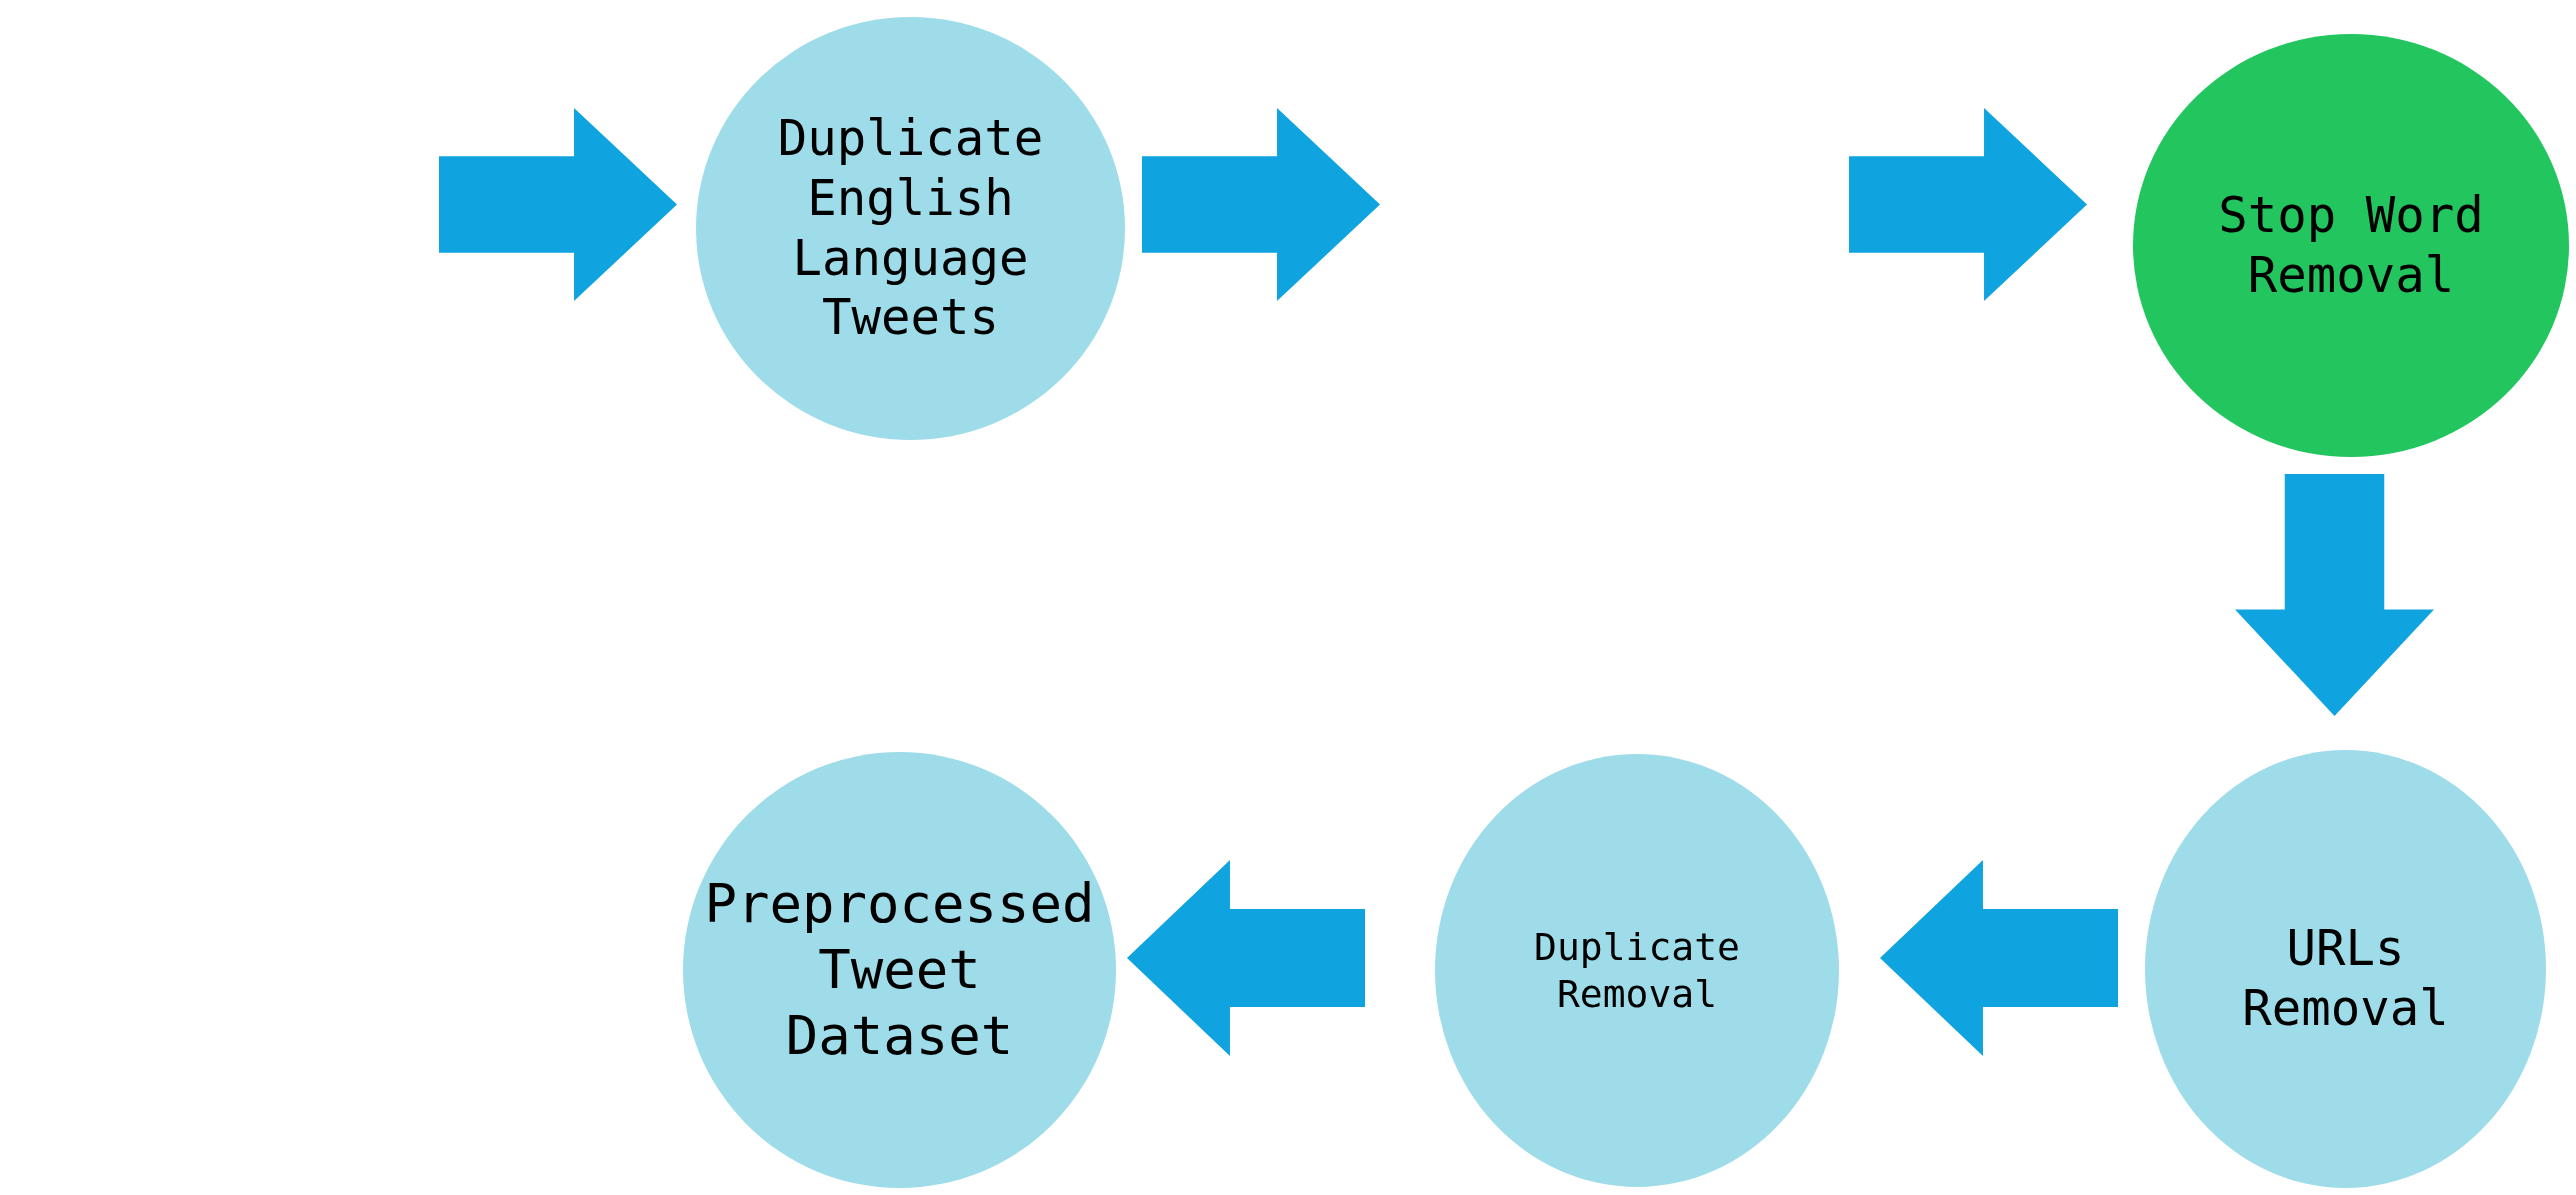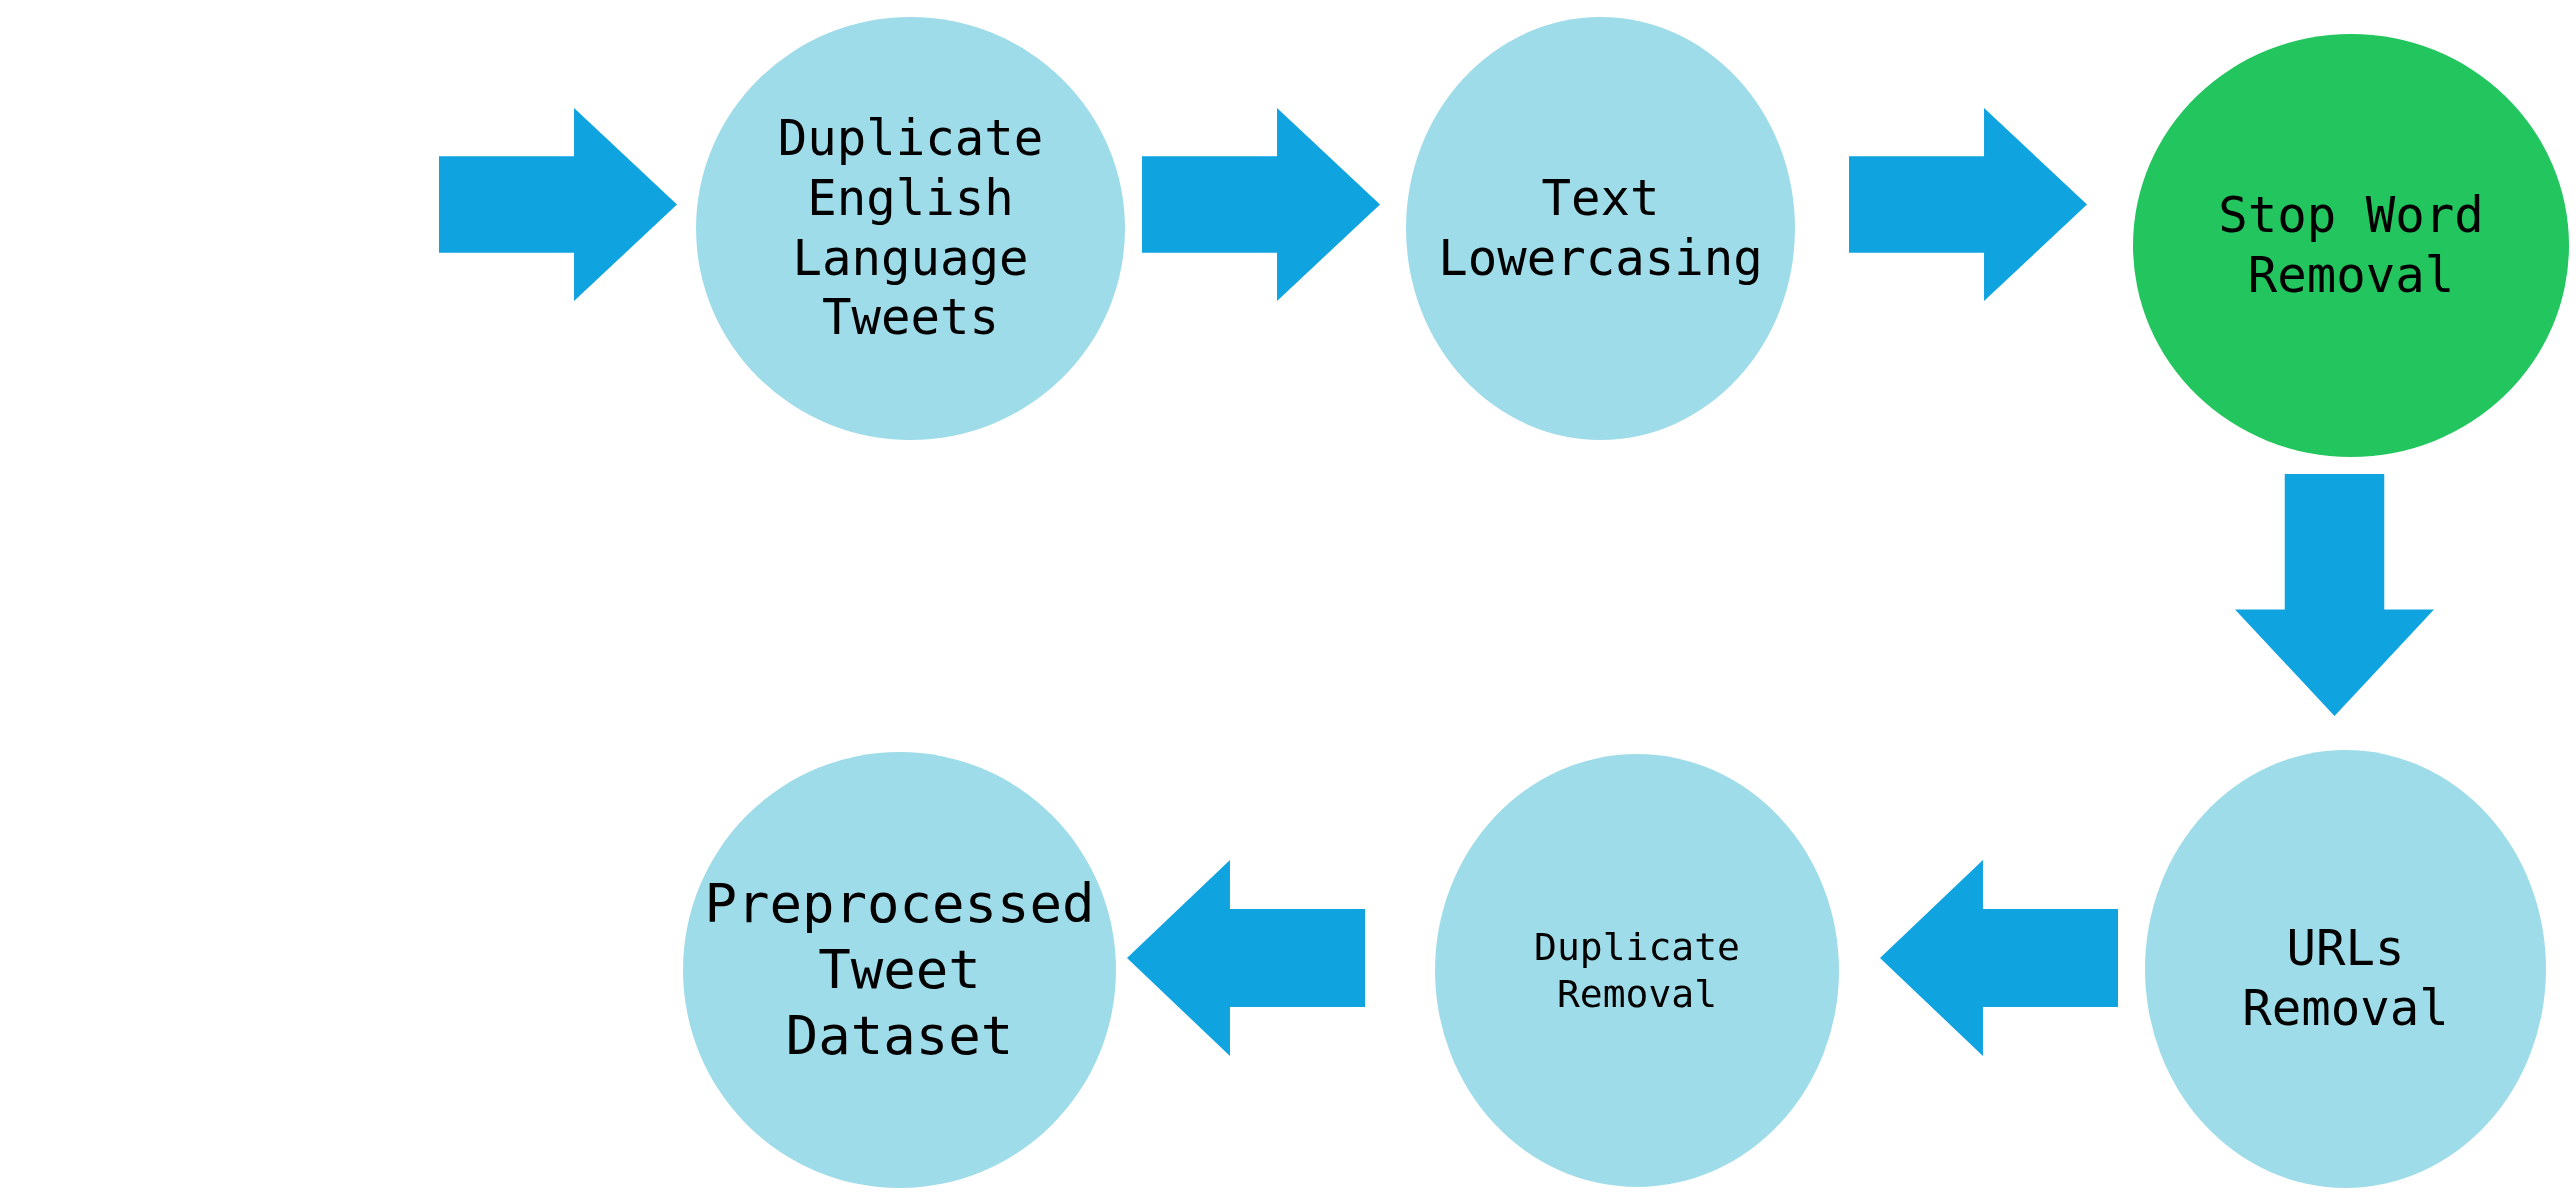--- a/index.html
+++ b/index.html
@@ -49,24 +49,20 @@
 <div id="canvas">
 
 
   <div class="node" style="left:696px; top:17px; width:429px; height:423px; background:#9FDCE9;">
     <div class="node-label" style="font-size:49px;">Duplicate
 English
 Language
 Tweets</div>
   </div>
 
-  <div class="node" style="left:1406px; top:17px; width:389px; height:423px; background:#9FDCE9;">
-    <div class="node-label" style="font-size:49px;">Text
-Lowercasing</div>
-  </div>
 
   <div class="node" style="left:2133px; top:34px; width:436px; height:423px; background:#22c55e;">
     <div class="node-label" style="font-size:49px;">Stop Word
 Removal</div>
   </div>
 
   <div class="node" style="left:2145px; top:750px; width:401px; height:438px; background:#9FDCE9;">
     <div class="node-label" style="font-size:49px;margin-top:20px;">URLs
 Removal</div>
   </div>

